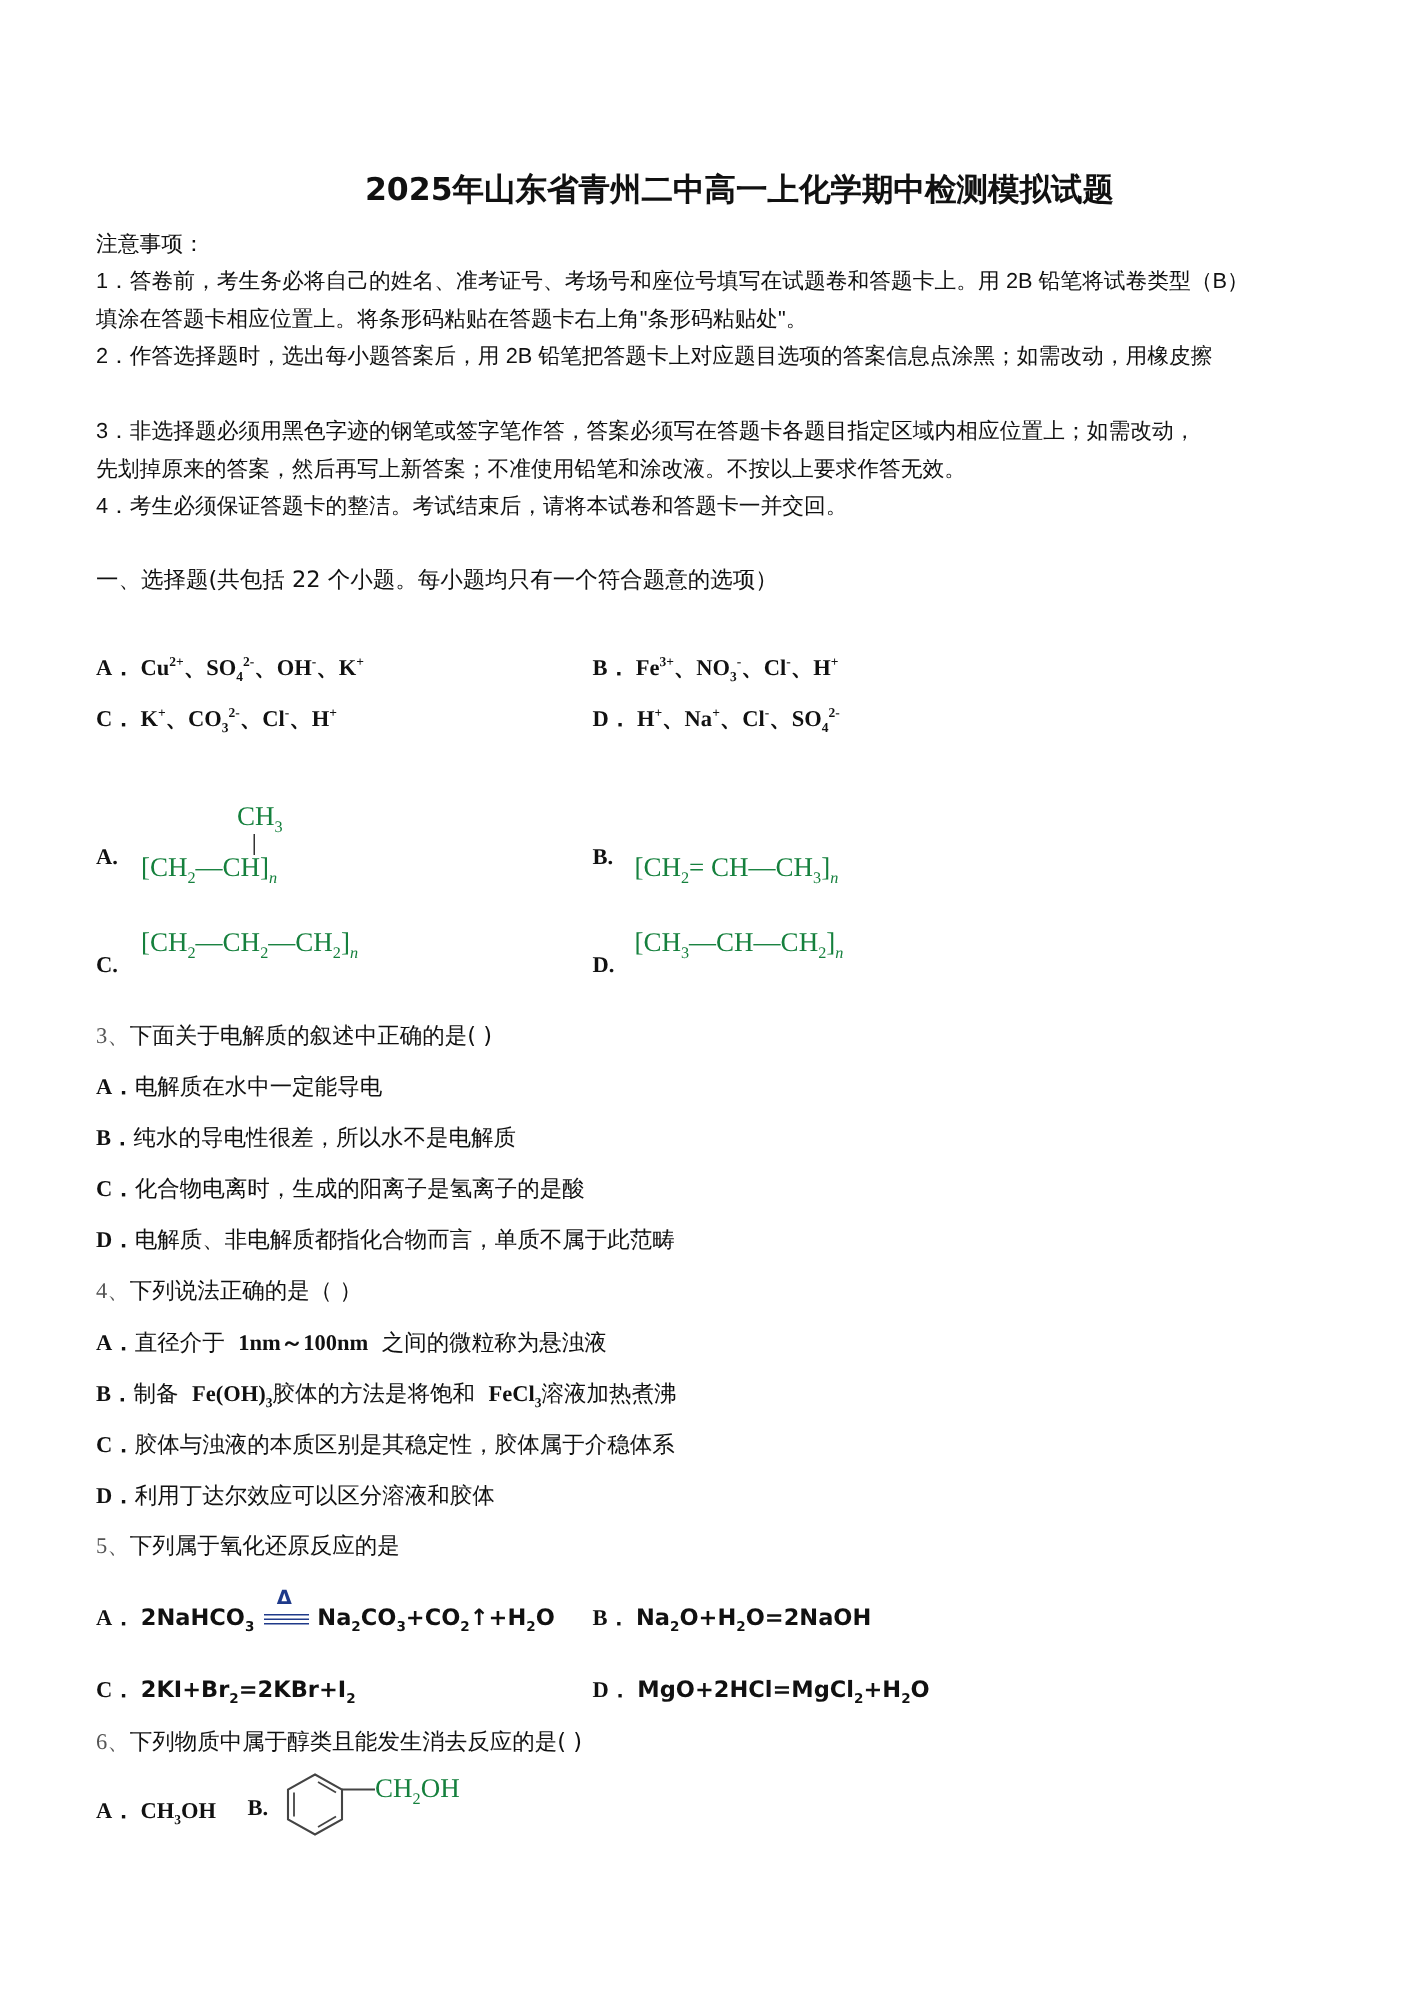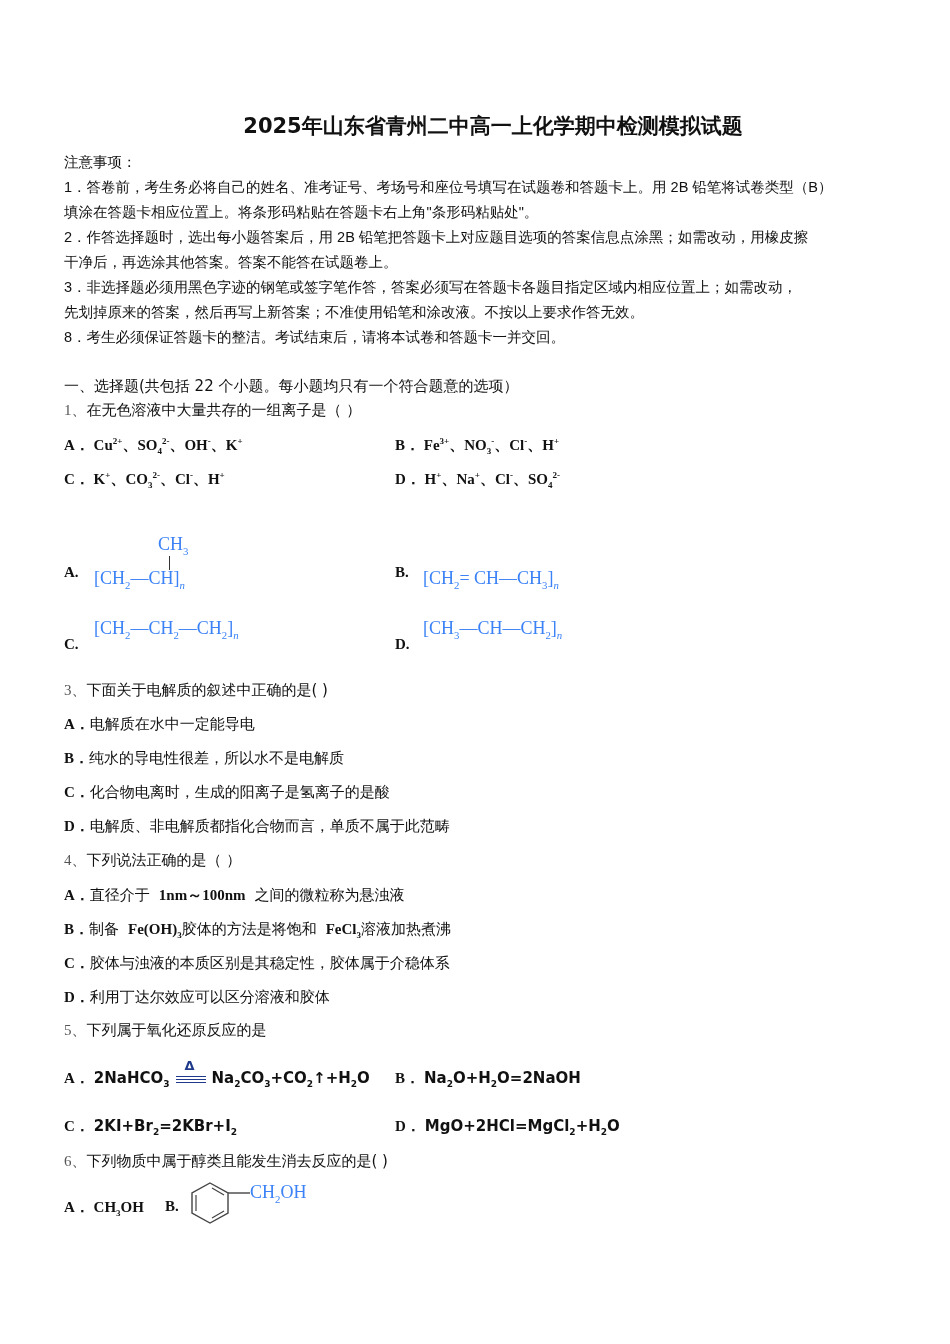--- a/index.html
+++ b/index.html
@@ -9,45 +9,41 @@
   .title { left: 0; width: 950px; top: 112px; text-align: center; font-family: "DejaVu Sans", sans-serif; font-weight: bold; font-size: 21px; letter-spacing: 0px; }
   .notice { font-family: Liberation Sans, sans-serif; font-size: 14.5px; left: 46px; }
   .sect { font-family: "DejaVu Sans", sans-serif; font-size: 15px; left: 46px; }
   .q { font-family: "DejaVu Sans", sans-serif; font-size: 15px; left: 46px; }
   .q .num { font-family: "Liberation Serif", serif; color: #555; }
   .opt { font-family: "Liberation Serif", serif; font-weight: bold; font-size: 15px; }
   .opt .txt-cn { font-family: Liberation Mono, monospace; font-weight: normal; }
   .opt .txt-en { font-family: "Liberation Serif", serif; font-weight: bold; }
   .eq { font-family: "DejaVu Sans", sans-serif; font-weight: bold; font-size: 15px; }
   .label { font-family: "Liberation Serif", serif; font-weight: bold; font-size: 15px; }
-  .chem { font-family: "Liberation Serif", serif; font-weight: normal; font-size: 18px; color: #3b82f6; }
+  .chem { font-family: "Liberation Serif", serif; font-weight: normal; font-size: 18px; color: #15803d; }
   sub, sup { font-size: 60%; line-height: 0; }
   .delta-wrap { display: inline-block; position: relative; width: 34px; height: 14px; vertical-align: middle; }
 </style>
 </head>
 <body>
 
 <div class="page">
 
   <div class="abs title">2025年山东省青州二中高一上化学期中检测模拟试题</div>
 
   <div class="abs notice" style="top:153px;">注意事项：</div>
   <div class="abs notice" style="top:178px;">1．答卷前，考生务必将自己的姓名、准考证号、考场号和座位号填写在试题卷和答题卡上。用 2B 铅笔将试卷类型（B）</div>
   <div class="abs notice" style="top:203px;">填涂在答题卡相应位置上。将条形码粘贴在答题卡右上角"条形码粘贴处"。</div>
   <div class="abs notice" style="top:228px;">2．作答选择题时，选出每小题答案后，用 2B 铅笔把答题卡上对应题目选项的答案信息点涂黑；如需改动，用橡皮擦</div>
-  <div class="abs notice" style="top:253px;">干净后，再选涂其他答案。答案不能答在试题卷上。</div>
   <div class="abs notice" style="top:278px;">3．非选择题必须用黑色字迹的钢笔或签字笔作答，答案必须写在答题卡各题目指定区域内相应位置上；如需改动，</div>
   <div class="abs notice" style="top:303px;">先划掉原来的答案，然后再写上新答案；不准使用铅笔和涂改液。不按以上要求作答无效。</div>
-  <div class="abs notice" style="top:328px;">8．考生必须保证答题卡的整洁。考试结束后，请将本试卷和答题卡一并交回。</div>
+  <div class="abs notice" style="top:328px;">4．考生必须保证答题卡的整洁。考试结束后，请将本试卷和答题卡一并交回。</div>
 
   <div class="abs sect" style="top:377px;">一、选择题(共包括 22 个小题。每小题均只有一个符合题意的选项）</div>
 
-  <div class="abs q" style="top:401px;">
-    <span class="num">1、</span><span>在无色溶液中大量共存的一组离子是（    ）</span>
-  </div>
   <div class="abs opt" style="left:46px; top:436px;">
     <span>A．</span>
     <span>Cu<sup>2+</sup>、SO<sub>4</sub><sup>2-</sup>、OH<sup>-</sup>、K<sup>+</sup></span>
   </div>
   <div class="abs opt" style="left:377px; top:436px;">
     <span>B．</span>
     <span>Fe<sup>3+</sup>、NO<sub>3</sub><sup>-</sup>、Cl<sup>-</sup>、H<sup>+</sup></span>
   </div>
   <div class="abs opt" style="left:46px; top:470px;">
     <span>C．</span>

